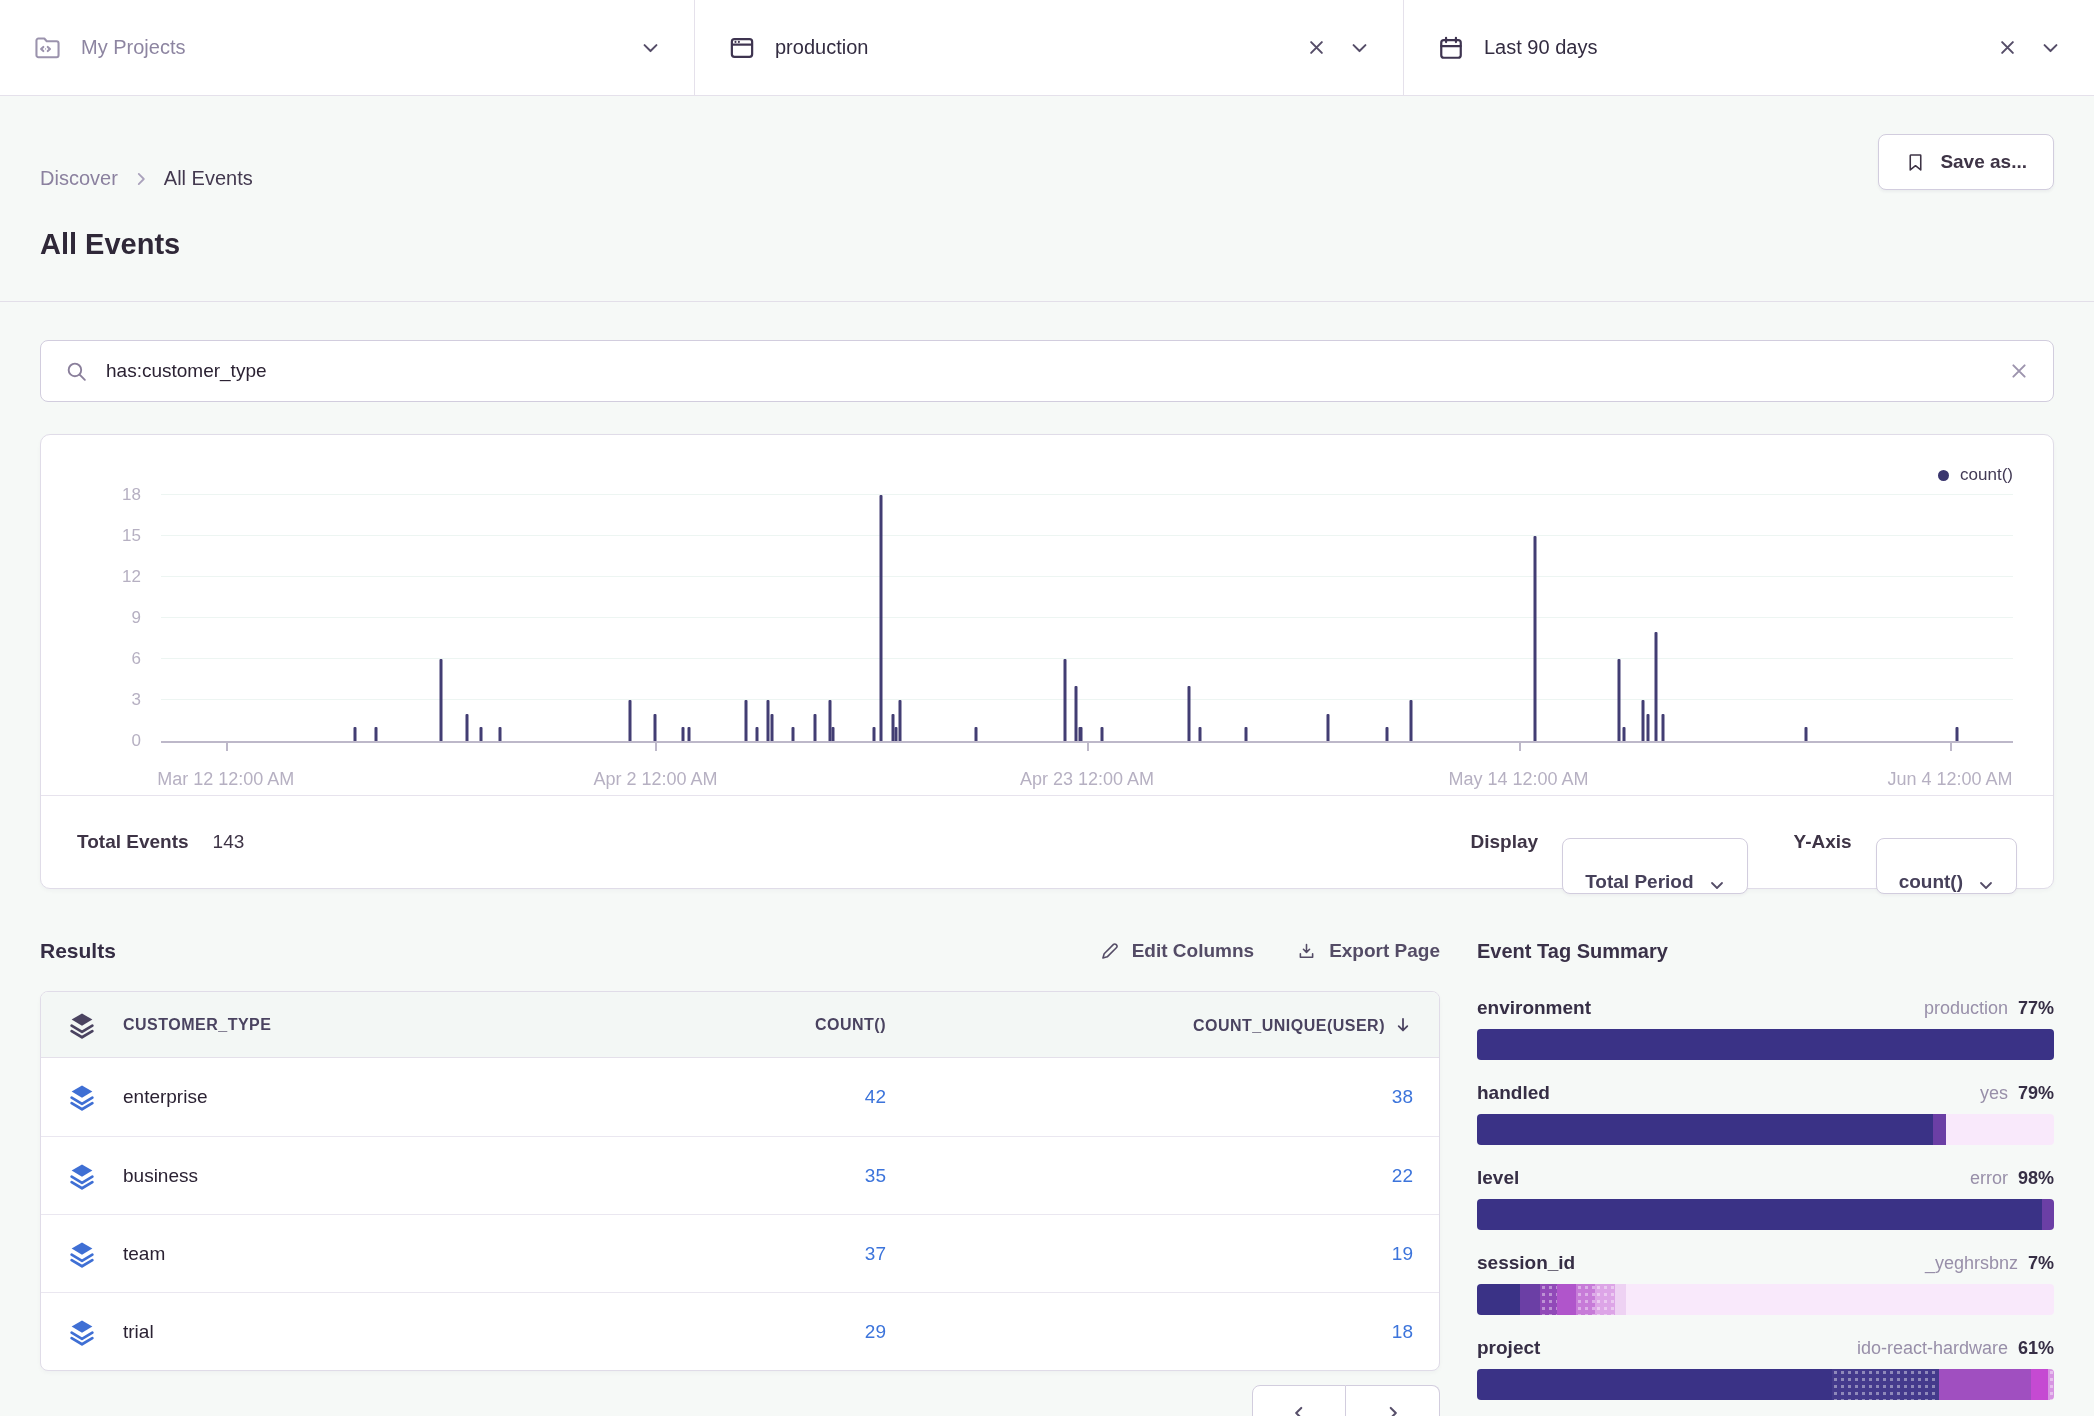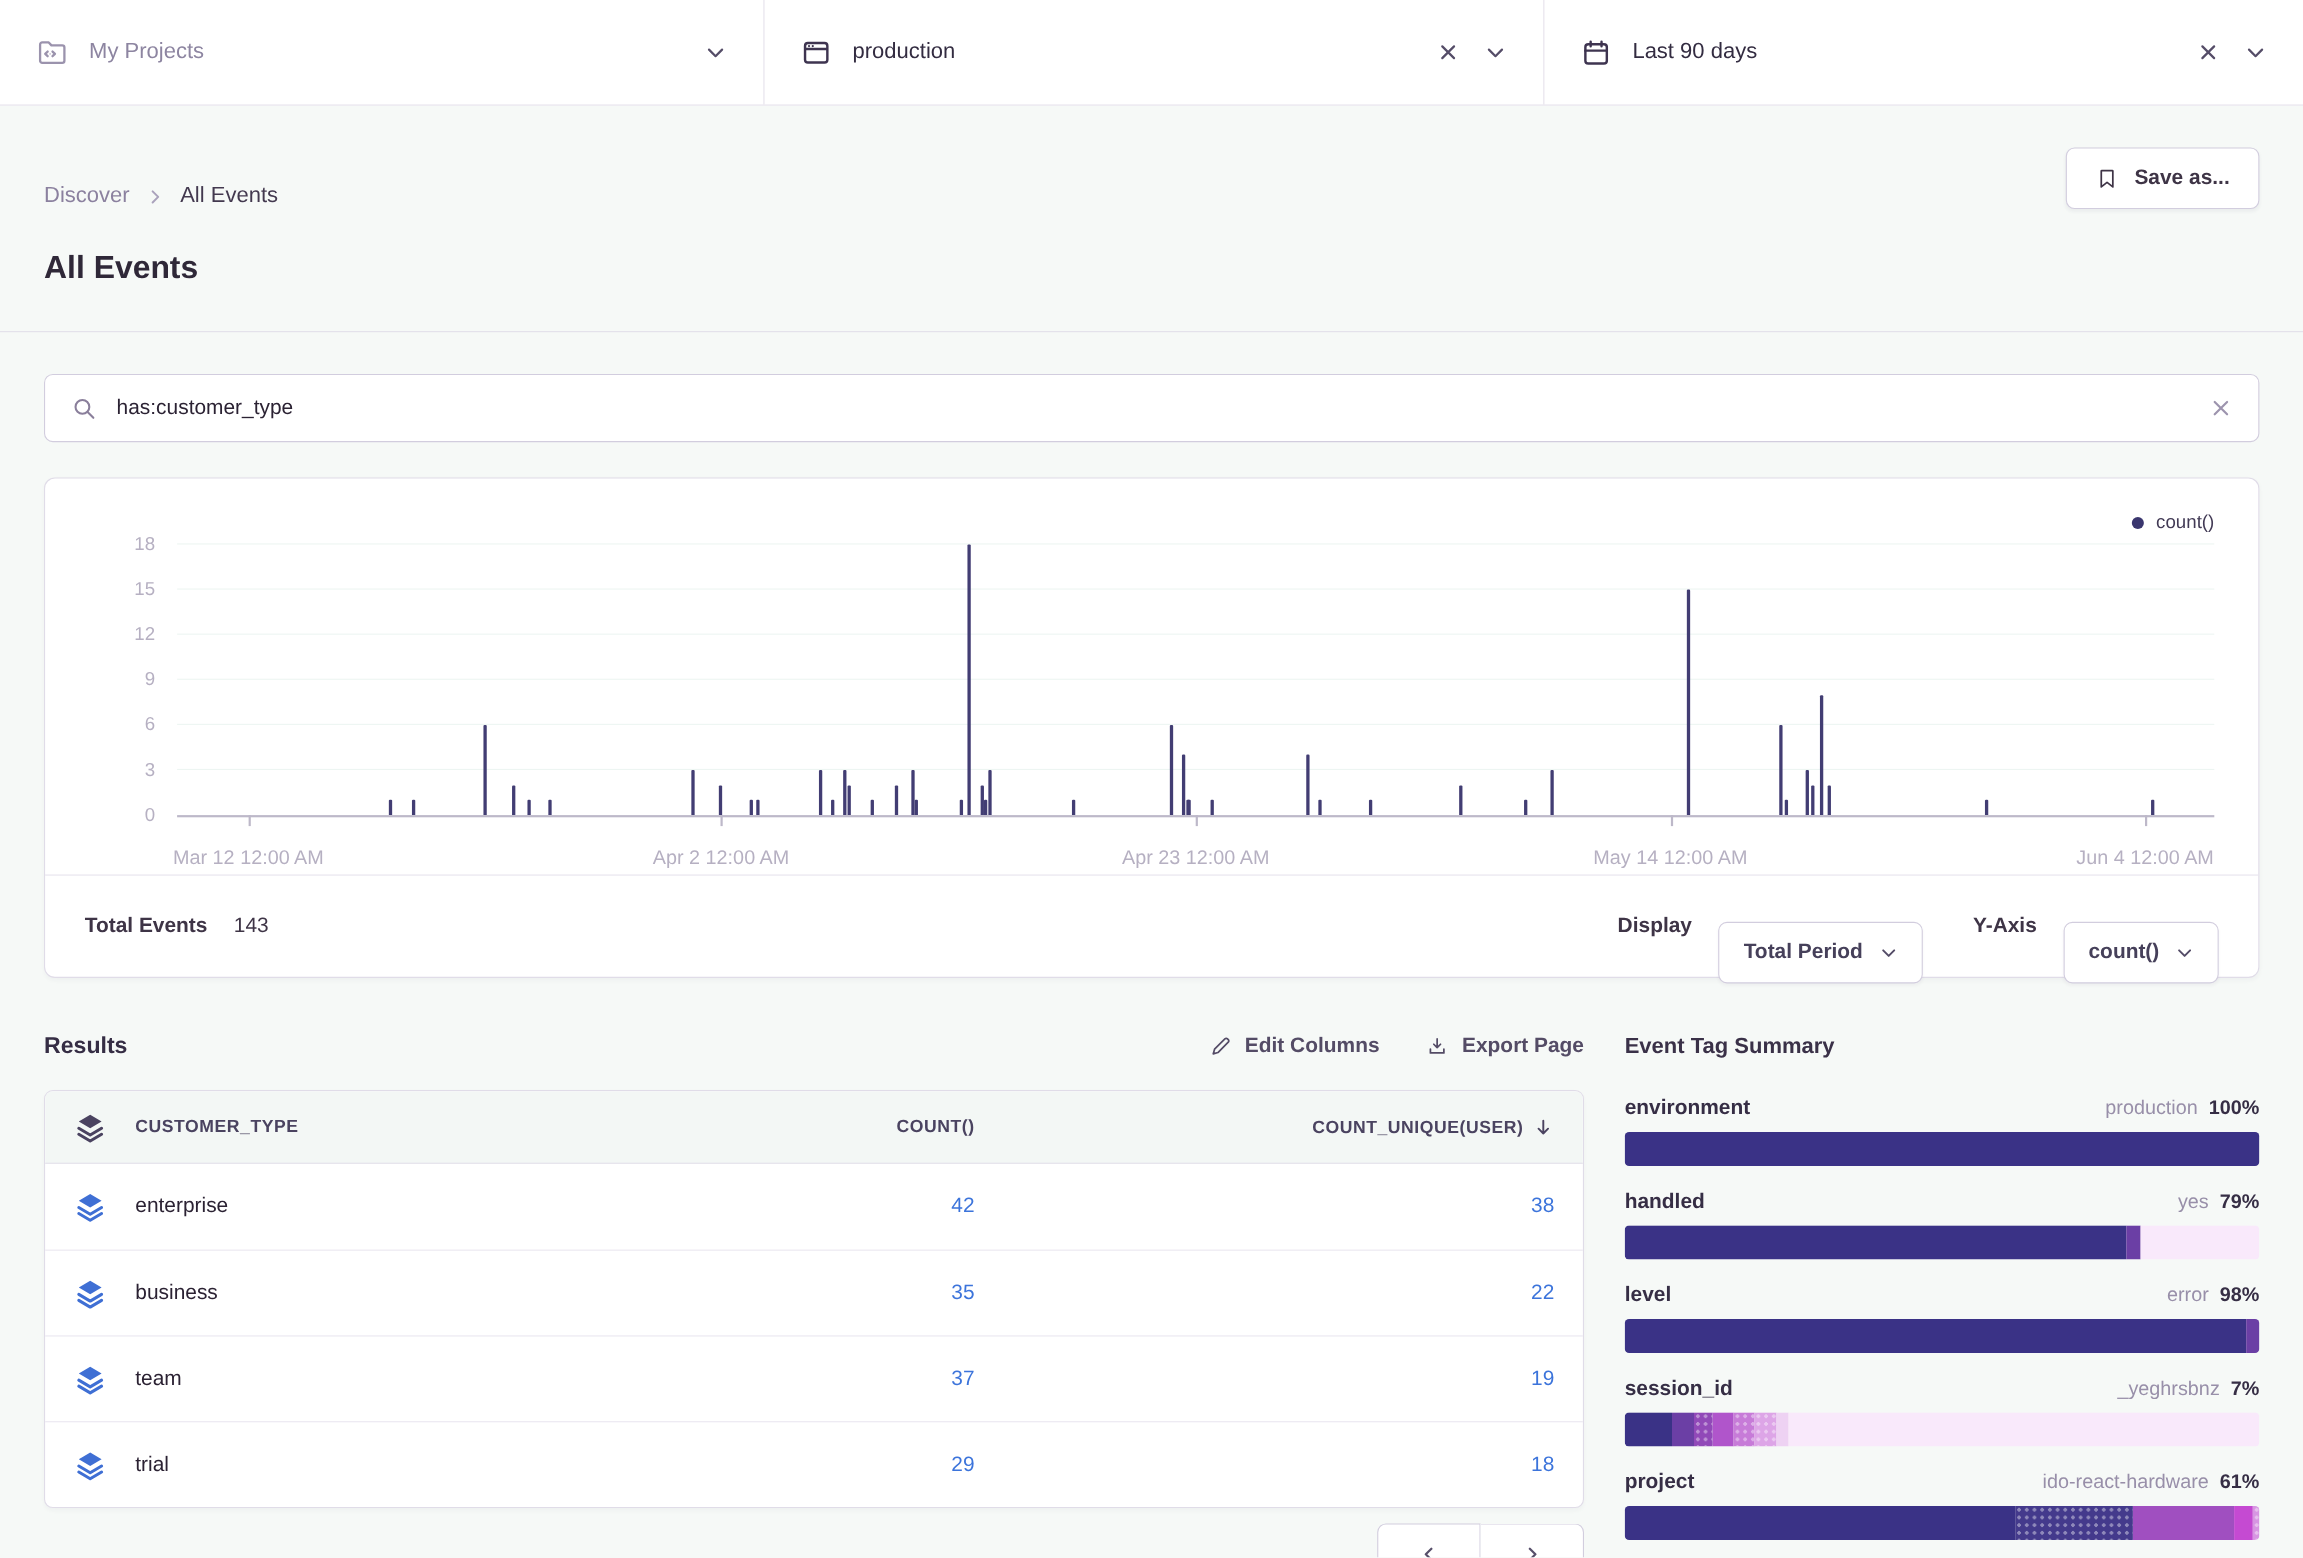--- a/index.html
+++ b/index.html
@@ -56,21 +56,21 @@
   .ylabels { position:absolute; left:0; width:100px; top:60px; bottom:54px; }
   .ylabels span { position:absolute; right:0; transform:translateY(50%); font-size:17px; color:#b6b0c2; }
   .xlabels { position:absolute; left:120px; right:40px; top:334px; height:24px; }
   .xlabels span { position:absolute; transform:translateX(-50%); font-size:18px; color:#b6b0c2; white-space:nowrap; }
   .chart-footer { border-top:1px solid #e7e3ed; height:93px; display:flex; align-items:center; padding:0 36px; }
   .cf-total-label { font-size:19px; font-weight:700; color:#3e3446; }
   .cf-total-value { font-size:19px; color:#3e3446; margin-left:24px; }
   .cf-spacer { flex:1; }
   .cf-label { font-size:19px; font-weight:700; color:#3e3446; margin-right:24px; }
   .select-btn { height:56px; padding:0 22px; background:#fff; border:1px solid #d2cdde; border-radius:8px;
-                display:flex; align-items:center; gap:15px; font-size:19px; font-weight:600; color:#46405a;
+                display:flex; align-items:flex-end; gap:15px; font-size:19px; font-weight:600; color:#46405a;
                 cursor:pointer; box-shadow:0 2px 3px rgba(45,35,70,.04);margin-top:48px; }
   .select-btn .ic { color:#554d68; }
   .cf-gap { width:46px; }
 
   
   .results-row { display:grid; grid-template-columns:1400px 577px; gap:37px; margin-top:46px; }
   .results-head { display:flex; align-items:center; height:32px; }
   .results-title { flex:1; font-size:21px; font-weight:700; color:#352d44; }
   .head-action { display:flex; align-items:center; gap:12px; font-size:19px; font-weight:700; color:#544c66; cursor:pointer; }
   .head-action + .head-action { margin-left:42px; }
@@ -445,21 +445,21 @@
       </div>
     </div>
 
     <div>
       <div class="tag-title">Event Tag Summary</div>
       <div id="tag-entries">
           <div class="tag-entry">
             <div class="tag-label-row">
               <span class="tag-name">environment</span>
               <span class="tag-topvalue">production</span>
-              <span class="tag-pct">100%</span>
+              <span class="tag-pct">77%</span>
             </div>
             <div class="tag-bar">
               <div class="seg" style="width: 100%; background-color: rgb(58, 50, 134);"></div>
             </div>
           </div>
           <div class="tag-entry">
             <div class="tag-label-row">
               <span class="tag-name">handled</span>
               <span class="tag-topvalue">yes</span>
               <span class="tag-pct">79%</span>

